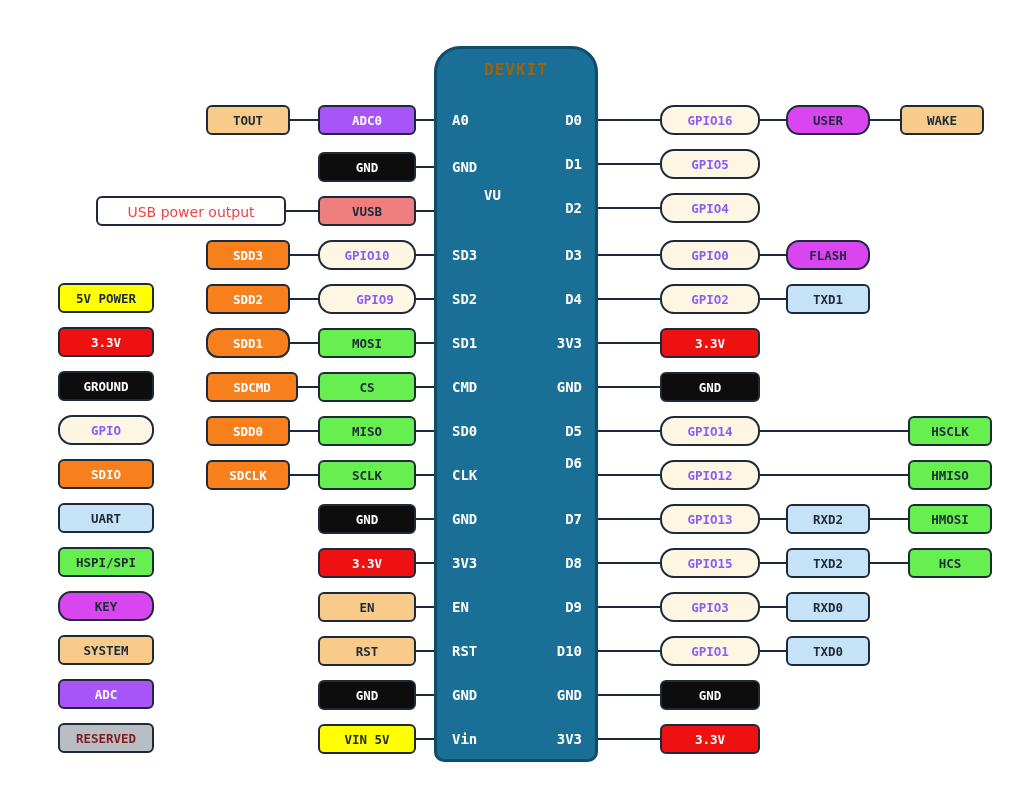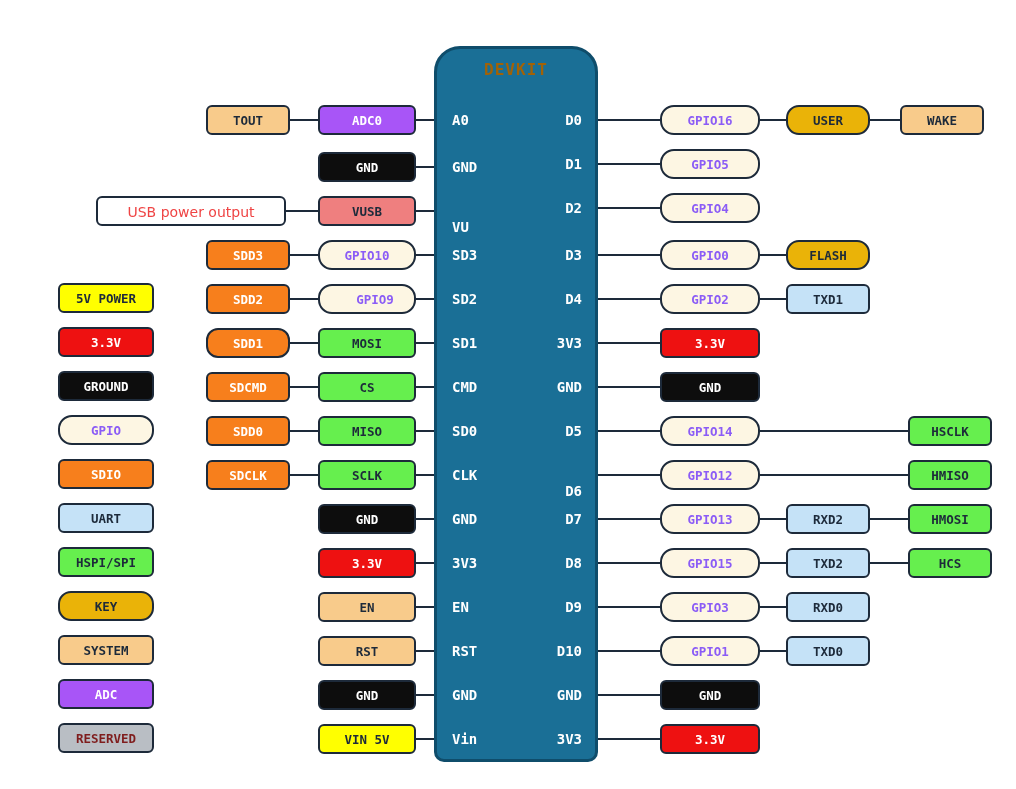--- a/index.html
+++ b/index.html
@@ -76,21 +76,21 @@
   }
 
   
   .c-power5v  { background: #ffff00; color: #1d2a3a; }
   .c-33v      { background: #ee1111; color: #ffffff; }
   .c-ground   { background: #0d0d0d; color: #ffffff; }
   .c-gpio     { background: #fdf6e3; color: #8b5cf6; border-radius: 14px; }
   .c-sdio     { background: #f77f1c; color: #ffffff; }
   .c-uart     { background: #c5e2f7; color: #1d2a3a; }
   .c-hspi     { background: #66ef4e; color: #1d2a3a; }
-  .c-key      { background: #eab308; color: #1d2a3a; border-radius: 13px; }
+  .c-key      { background: #d946ef; color: #1d2a3a; border-radius: 13px; }
   .c-system   { background: #f8cb8b; color: #1d2a3a; }
   .c-adc      { background: #a855f7; color: #ffffff; }
   .c-reserved { background: #b9bec4; color: #7f1d1d; }
   .c-vusb     { background: #ef7f7f; color: #1d2a3a; }
   .c-plain    { background: #ffffff; color: #ef4444; }
 
   
   .wire {
     position: absolute;
     background: #1d2a3a;
@@ -194,21 +194,21 @@
       <div class="box c-ground" style="left: 318px; top: 152px; width: 98px;">GND</div>
       <div class="box c-vusb" style="left: 318px; top: 196px; width: 98px;">VUSB</div>
       <div class="box c-plain" style="left: 96px; top: 196px; width: 190px; font-family: &quot;DejaVu Sans&quot;, sans-serif; font-weight: normal; font-size: 14px;">USB power output</div>
       <div class="box c-gpio" style="left: 318px; top: 240px; width: 98px;">GPIO10</div>
       <div class="box c-sdio" style="left: 206px; top: 240px; width: 84px;">SDD3</div>
       <div class="box c-gpio" style="left: 318px; top: 284px; width: 98px; padding-left: 16px;">GPIO9</div>
       <div class="box c-sdio" style="left: 206px; top: 284px; width: 84px;">SDD2</div>
       <div class="box c-hspi" style="left: 318px; top: 328px; width: 98px;">MOSI</div>
       <div class="box c-sdio" style="left: 206px; top: 328px; width: 84px; border-radius: 12px;">SDD1</div>
       <div class="box c-hspi" style="left: 318px; top: 372px; width: 98px;">CS</div>
-      <div class="box c-sdio" style="left: 206px; top: 372px; width: 84px;">SDCMD</div>
+      <div class="box c-sdio" style="left: 206px; top: 372px; width: 92px;">SDCMD</div>
       <div class="box c-hspi" style="left: 318px; top: 416px; width: 98px;">MISO</div>
       <div class="box c-sdio" style="left: 206px; top: 416px; width: 84px;">SDD0</div>
       <div class="box c-hspi" style="left: 318px; top: 460px; width: 98px;">SCLK</div>
       <div class="box c-sdio" style="left: 206px; top: 460px; width: 84px;">SDCLK</div>
       <div class="box c-ground" style="left: 318px; top: 504px; width: 98px;">GND</div>
       <div class="box c-33v" style="left: 318px; top: 548px; width: 98px;">3.3V</div>
       <div class="box c-system" style="left: 318px; top: 592px; width: 98px;">EN</div>
       <div class="box c-system" style="left: 318px; top: 636px; width: 98px;">RST</div>
       <div class="box c-ground" style="left: 318px; top: 680px; width: 98px;">GND</div>
       <div class="box c-power5v" style="left: 318px; top: 724px; width: 98px;">VIN 5V</div>
@@ -239,42 +239,42 @@
       <div class="box c-uart" style="left: 786px; top: 592px; width: 84px;">RXD0</div>
       <div class="box c-gpio" style="left: 660px; top: 636px; width: 100px;">GPIO1</div>
       <div class="box c-uart" style="left: 786px; top: 636px; width: 84px;">TXD0</div>
       <div class="box c-ground" style="left: 660px; top: 680px; width: 100px;">GND</div>
       <div class="box c-33v" style="left: 660px; top: 724px; width: 100px;">3.3V</div>
     </div>
 
   <div id="pinnames">
       <div class="pinname left" style="top: 109px;">A0</div>
       <div class="pinname left" style="top: 156px;">GND</div>
-      <div class="pinname left" style="top: 216px;">VU</div>
+      <div class="pinname left" style="top: 184px; margin-left: 32px;">VU</div>
       <div class="pinname left" style="top: 244px;">SD3</div>
       <div class="pinname left" style="top: 288px;">SD2</div>
       <div class="pinname left" style="top: 332px;">SD1</div>
       <div class="pinname left" style="top: 376px;">CMD</div>
       <div class="pinname left" style="top: 420px;">SD0</div>
       <div class="pinname left" style="top: 464px;">CLK</div>
       <div class="pinname left" style="top: 508px;">GND</div>
       <div class="pinname left" style="top: 552px;">3V3</div>
       <div class="pinname left" style="top: 596px;">EN</div>
       <div class="pinname left" style="top: 640px;">RST</div>
       <div class="pinname left" style="top: 684px;">GND</div>
       <div class="pinname left" style="top: 728px;">Vin</div>
       <div class="pinname right" style="top: 109px;">D0</div>
       <div class="pinname right" style="top: 153px;">D1</div>
       <div class="pinname right" style="top: 197px;">D2</div>
       <div class="pinname right" style="top: 244px;">D3</div>
       <div class="pinname right" style="top: 288px;">D4</div>
       <div class="pinname right" style="top: 332px;">3V3</div>
       <div class="pinname right" style="top: 376px;">GND</div>
       <div class="pinname right" style="top: 420px;">D5</div>
-      <div class="pinname right" style="top: 480px;">D6</div>
+      <div class="pinname right" style="top: 452px;">D6</div>
       <div class="pinname right" style="top: 508px;">D7</div>
       <div class="pinname right" style="top: 552px;">D8</div>
       <div class="pinname right" style="top: 596px;">D9</div>
       <div class="pinname right" style="top: 640px;">D10</div>
       <div class="pinname right" style="top: 684px;">GND</div>
       <div class="pinname right" style="top: 728px;">3V3</div>
     </div>
 
   <div class="footer-text"></div>
 </div>

